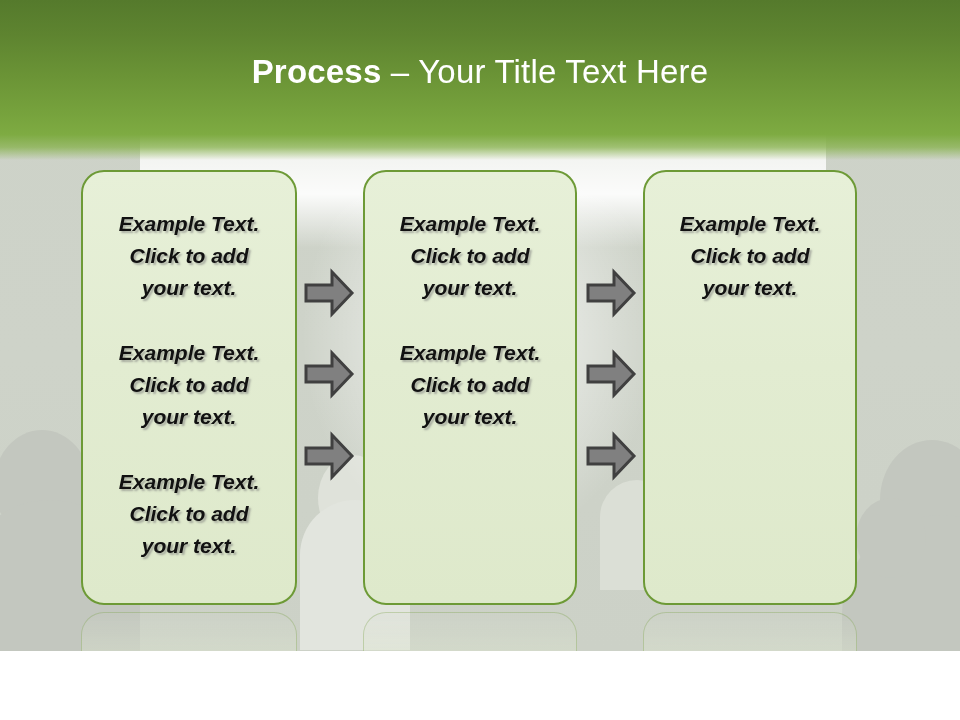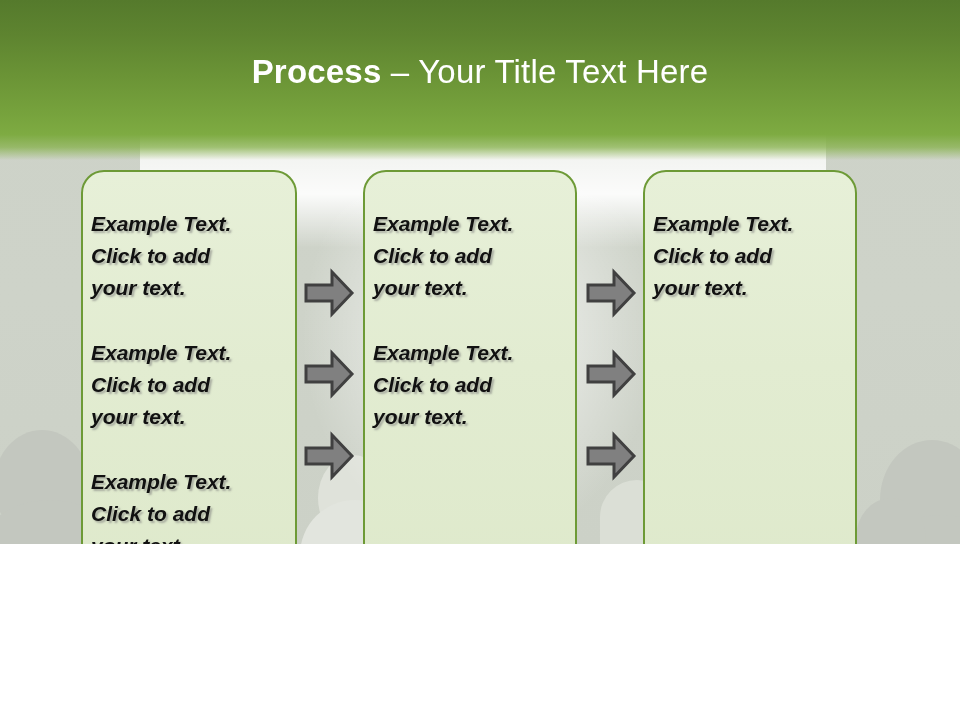--- a/index.html
+++ b/index.html
@@ -1,21 +1,21 @@
 <!DOCTYPE html>
 <html><head>
 <meta charset="utf-8">
 <style>
   html,body{margin:0;padding:0;background:#fff;}
   body{
     width:960px;height:720px;overflow:hidden;
     font-family:"Liberation Sans","DejaVu Sans",sans-serif;
   }
   .slide{
-    position:relative;width:960px;height:544px;overflow:hidden;
+    position:relative;width:960px;height:651px;overflow:hidden;
     background:#cfd3cb;
   }
 
   
   .bg-base{
     position:absolute;inset:0;
     background:linear-gradient(180deg,
        #cdd2c8 0%,
        #ced3c9 55%,
        #ccd1c7 100%);
@@ -74,21 +74,21 @@
     background:linear-gradient(180deg,#e7f0d8 0%,#e2ecd1 45%,#dee9cb 100%);
     border:2.5px solid #6d9a36;border-radius:23px;
     box-sizing:border-box;
   }
   #box-1{left:81px;width:216px;}
   #box-2{left:363px;width:214px;}
   #box-3{left:643px;width:214px;}
 
   .box-text{
     position:absolute;left:8px;right:8px;
-    color:#111111;
+    text-align:center;color:#111111;
     font-style:italic;font-weight:bold;font-size:21px;line-height:32px;
     text-shadow:2px 2px 2px rgba(120,120,120,.55);
   }
 
   
   .refl{
     position:absolute;top:612px;height:108px;
     border:1px solid rgba(109,154,54,.30);
     border-top:none;border-radius:0 0 23px 23px;
     box-sizing:border-box;

